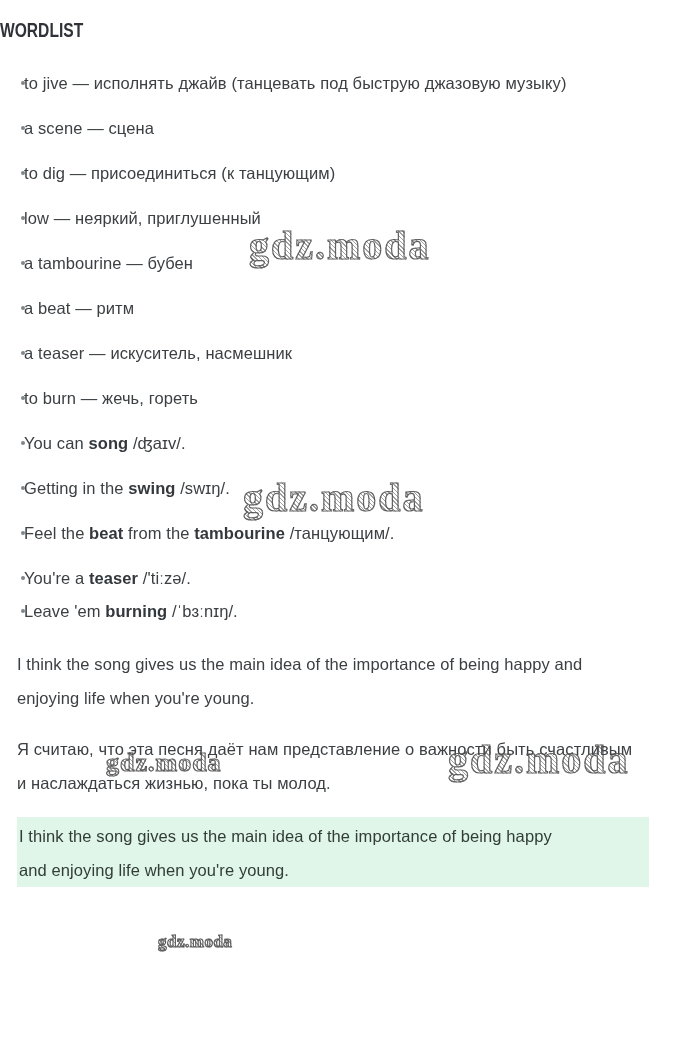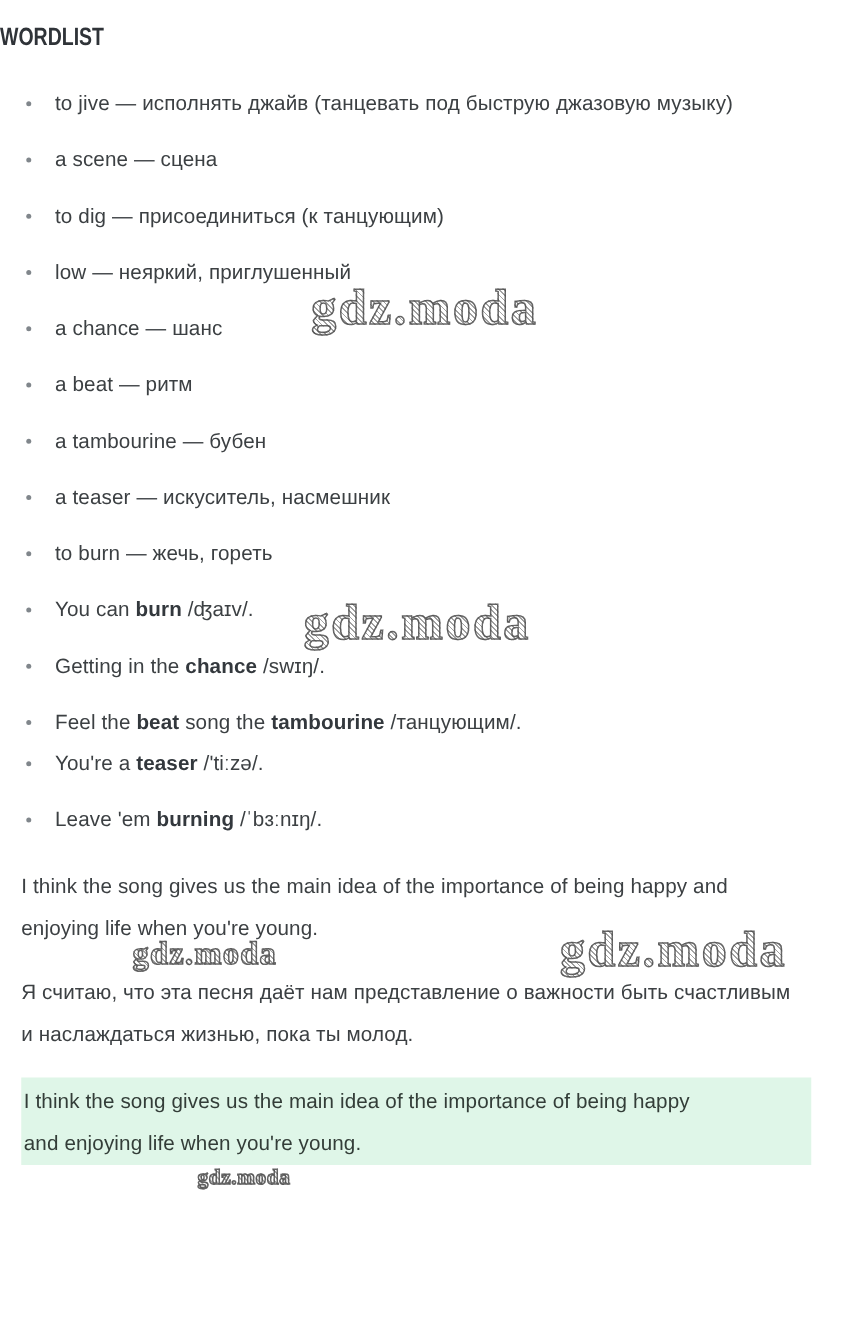--- a/index.html
+++ b/index.html
@@ -25,21 +25,21 @@
     white-space: nowrap;
   }
 
   ul.wordlist {
     list-style: none;
     margin: 32px 0 0 0;
     padding: 0;
   }
   ul.wordlist li {
     position: relative;
-    padding-left: 44px;
+    padding-left: 24px;
     font-size: 16.5px;
     line-height: 18px;
     margin-bottom: 27px;
     letter-spacing: 0.1px;
   }
   ul.wordlist li::before {
     content: "";
     position: absolute;
     left: 21px; top: 7px;
     width: 4px; height: 4px;
@@ -95,28 +95,27 @@
 
 <div class="page">
 
   <h1 class="title">WORDLIST</h1>
 
   <ul class="wordlist">
       <li><span>to jive — исполнять джайв (танцевать под быструю джазовую музыку)</span></li>
       <li><span>a scene — сцена</span></li>
       <li><span>to dig — присоединиться (к танцующим)</span></li>
       <li><span>low — неяркий, приглушенный</span></li>
-      <li><span>a chance — шанс</span></li>
+      <li><span>a tambourine — бубен</span></li>
       <li><span>a beat — ритм</span></li>
-      <li><span>a tambourine — бубен</span></li>
       <li><span>a teaser — искуситель, насмешник</span></li>
       <li><span>to burn — жечь, гореть</span></li>
-      <li><span>You can </span><span class="b">burn</span><span> /ʤaɪv/.</span></li>
-      <li><span>Getting in the </span><span class="b">chance</span><span> /swɪŋ/.</span></li>
-      <li><span>Feel the </span><span class="b">beat</span><span> song the </span><span class="b">tambourine</span><span> /танцующим/.</span></li>
+      <li><span>You can </span><span class="b">song</span><span> /ʤaɪv/.</span></li>
+      <li><span>Getting in the </span><span class="b">swing</span><span> /swɪŋ/.</span></li>
+      <li><span>Feel the </span><span class="b">beat</span><span> from the </span><span class="b">tambourine</span><span> /танцующим/.</span></li>
       <li><span>You're a </span><span class="b">teaser</span><span> /'tiːzə/.</span></li>
       <li><span>Leave 'em </span><span class="b">burning</span><span> /ˈbɜːnɪŋ/.</span></li>
     </ul>
 
   <div class="answers">
     <p class="para">I think the song gives us the main idea of the importance of being happy and
 enjoying life when you're young.</p>
     <p class="para">Я считаю, что эта песня даёт нам представление о важности быть счастливым
 и наслаждаться жизнью, пока ты молод.</p>
     <p class="para highlight">I think the song gives us the main idea of the importance of being happy

